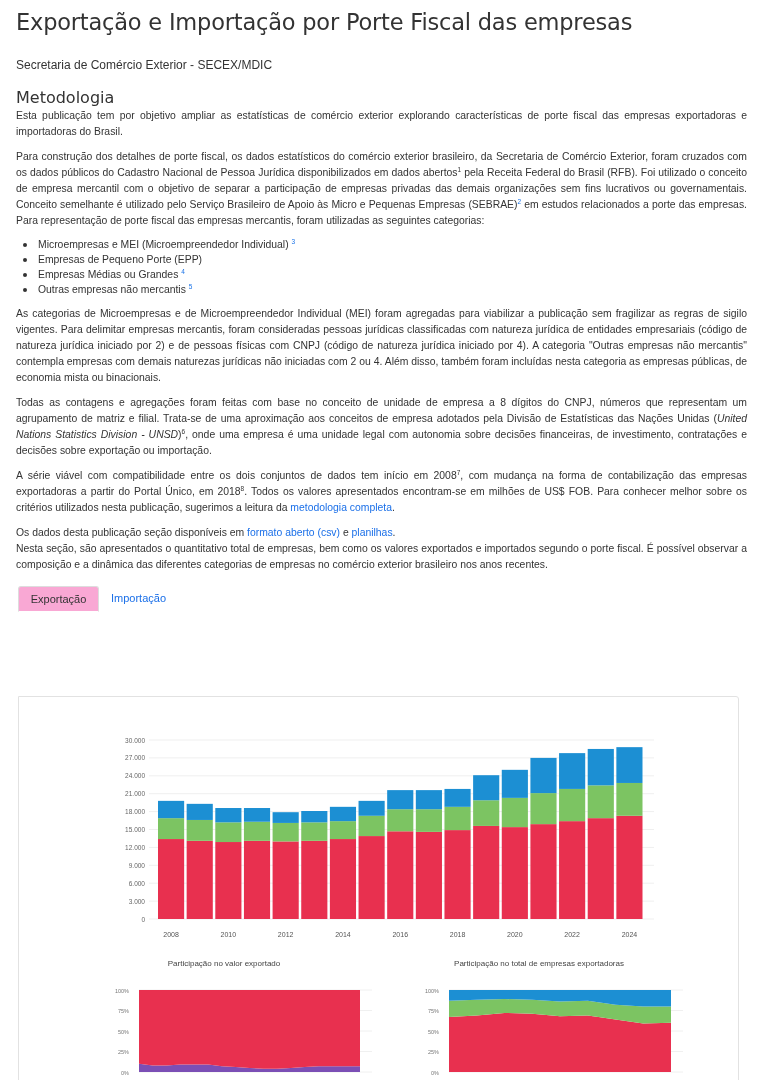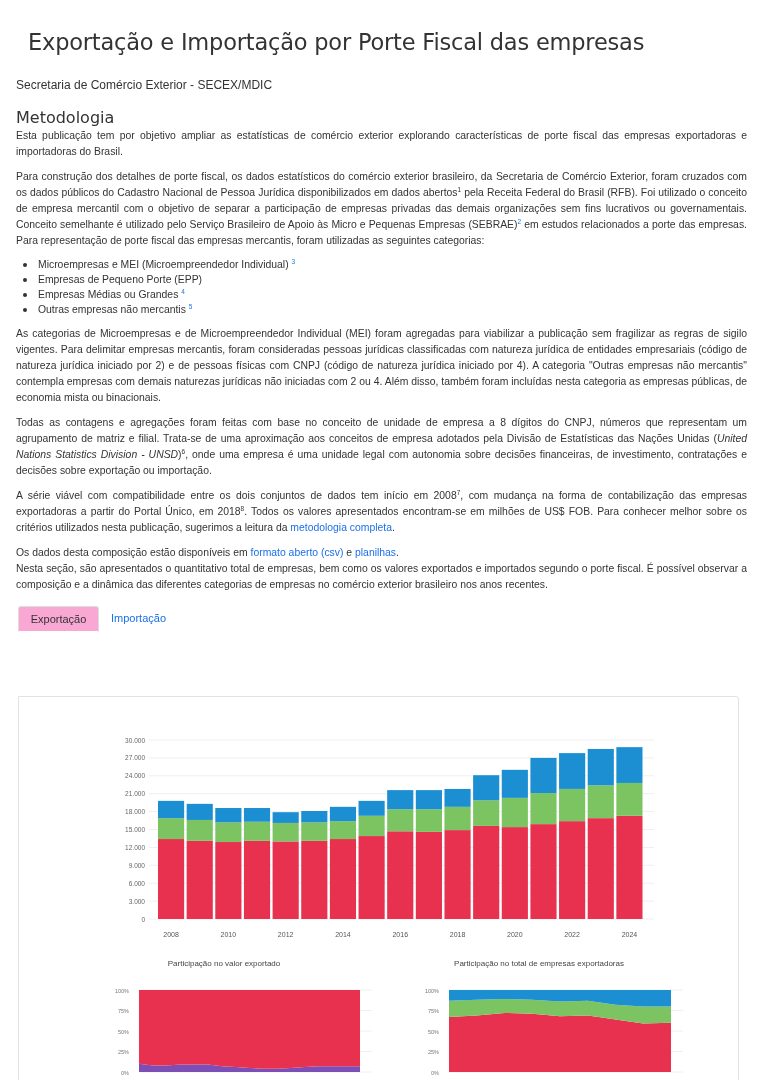--- a/index.html
+++ b/index.html
@@ -5,21 +5,21 @@
   html, body { margin: 0; padding: 0; background: #ffffff; }
   body {
     width: 763px; height: 1080px; overflow: hidden;
     font-family: "Liberation Sans", "DejaVu Sans", sans-serif;
     color: #333333;
   }
   .page { padding: 0 16px 0 16px; position: relative; }
   h1 {
     font-family: "DejaVu Sans", sans-serif;
     font-weight: normal; font-size: 22.5px; color: #333;
-    margin: 12px; padding-top: 15px; line-height: 30px; letter-spacing: -0.2px;
+    margin: 0; padding-top: 7px; line-height: 30px; letter-spacing: -0.2px;
   }
   .subtitle { font-size: 12px; color: #333; margin-top: 21px; line-height: 14px; }
   .updated { font-size: 10.5px; font-style: italic; color: #333; margin-top: 10px; line-height: 14px; }
   h2 {
     font-family: "DejaVu Sans", sans-serif;
     font-weight: normal; font-size: 16px; color: #333; margin: 0; line-height: 20px;
   }
   .h2-metodologia { margin-top: 16px; }
   p {
     font-size: 10.4px; line-height: 16px; margin: 0; text-align: justify; color: #333;
@@ -74,21 +74,21 @@
 
   <p class="p-gap">
     <span>Todas as contagens e agregações foram feitas com base no conceito de unidade de empresa a 8 dígitos do CNPJ, números que representam um agrupamento de matriz e filial. Trata-se de uma aproximação aos conceitos de empresa adotados pela Divisão de Estatísticas das Nações Unidas (</span><i>United Nations Statistics Division - UNSD</i><span>)</span><sup>6</sup><span>, onde uma empresa é uma unidade legal com autonomia sobre decisões financeiras, de investimento, contratações e decisões sobre exportação ou importação.</span>
   </p>
 
   <p class="p-gap">
     <span>A série viável com compatibilidade entre os dois conjuntos de dados tem início em 2008</span><sup>7</sup><span>, com mudança na forma de contabilização das empresas exportadoras a partir do Portal Único, em 2018</span><sup>8</sup><span>. Todos os valores apresentados encontram-se em milhões de US$ FOB. Para conhecer melhor sobre os critérios utilizados nesta publicação, sugerimos a leitura da </span><a href="#">metodologia completa</a><span>.</span>
   </p>
 
   <p class="p-gap">
-    <span>Os dados desta composição estão disponíveis em </span><a href="#">formato aberto (csv)</a><span> e </span><a href="#">planilhas</a><span>.</span>
+    <span>Os dados desta publicação seção disponíveis em </span><a href="#">formato aberto (csv)</a><span> e </span><a href="#">planilhas</a><span>.</span>
   </p>
 
   <p>Nesta seção, são apresentados o quantitativo total de empresas, bem como os valores exportados e importados segundo o porte fiscal. É possível observar a composição e a dinâmica das diferentes categorias de empresas no comércio exterior brasileiro nos anos recentes.</p>
 
   <div class="tabs">
     <div class="tab tab-active">Exportação</div>
     <div class="tab tab-inactive">Importação</div>
   </div>
 </div>
 

